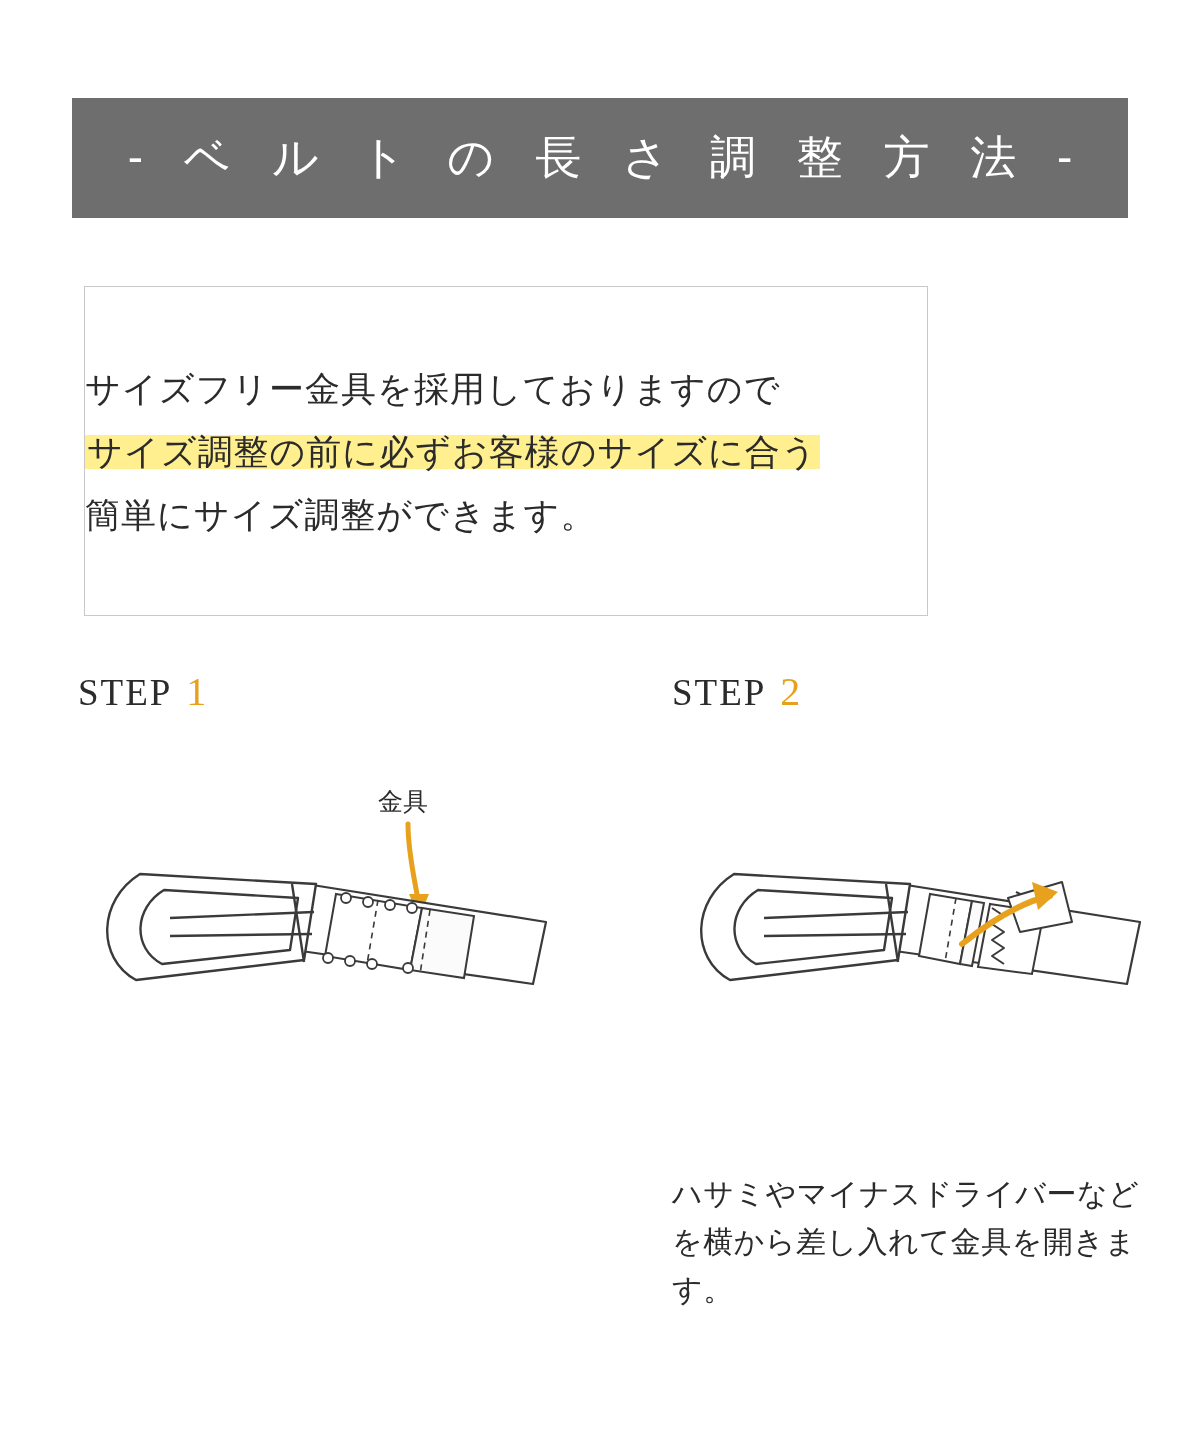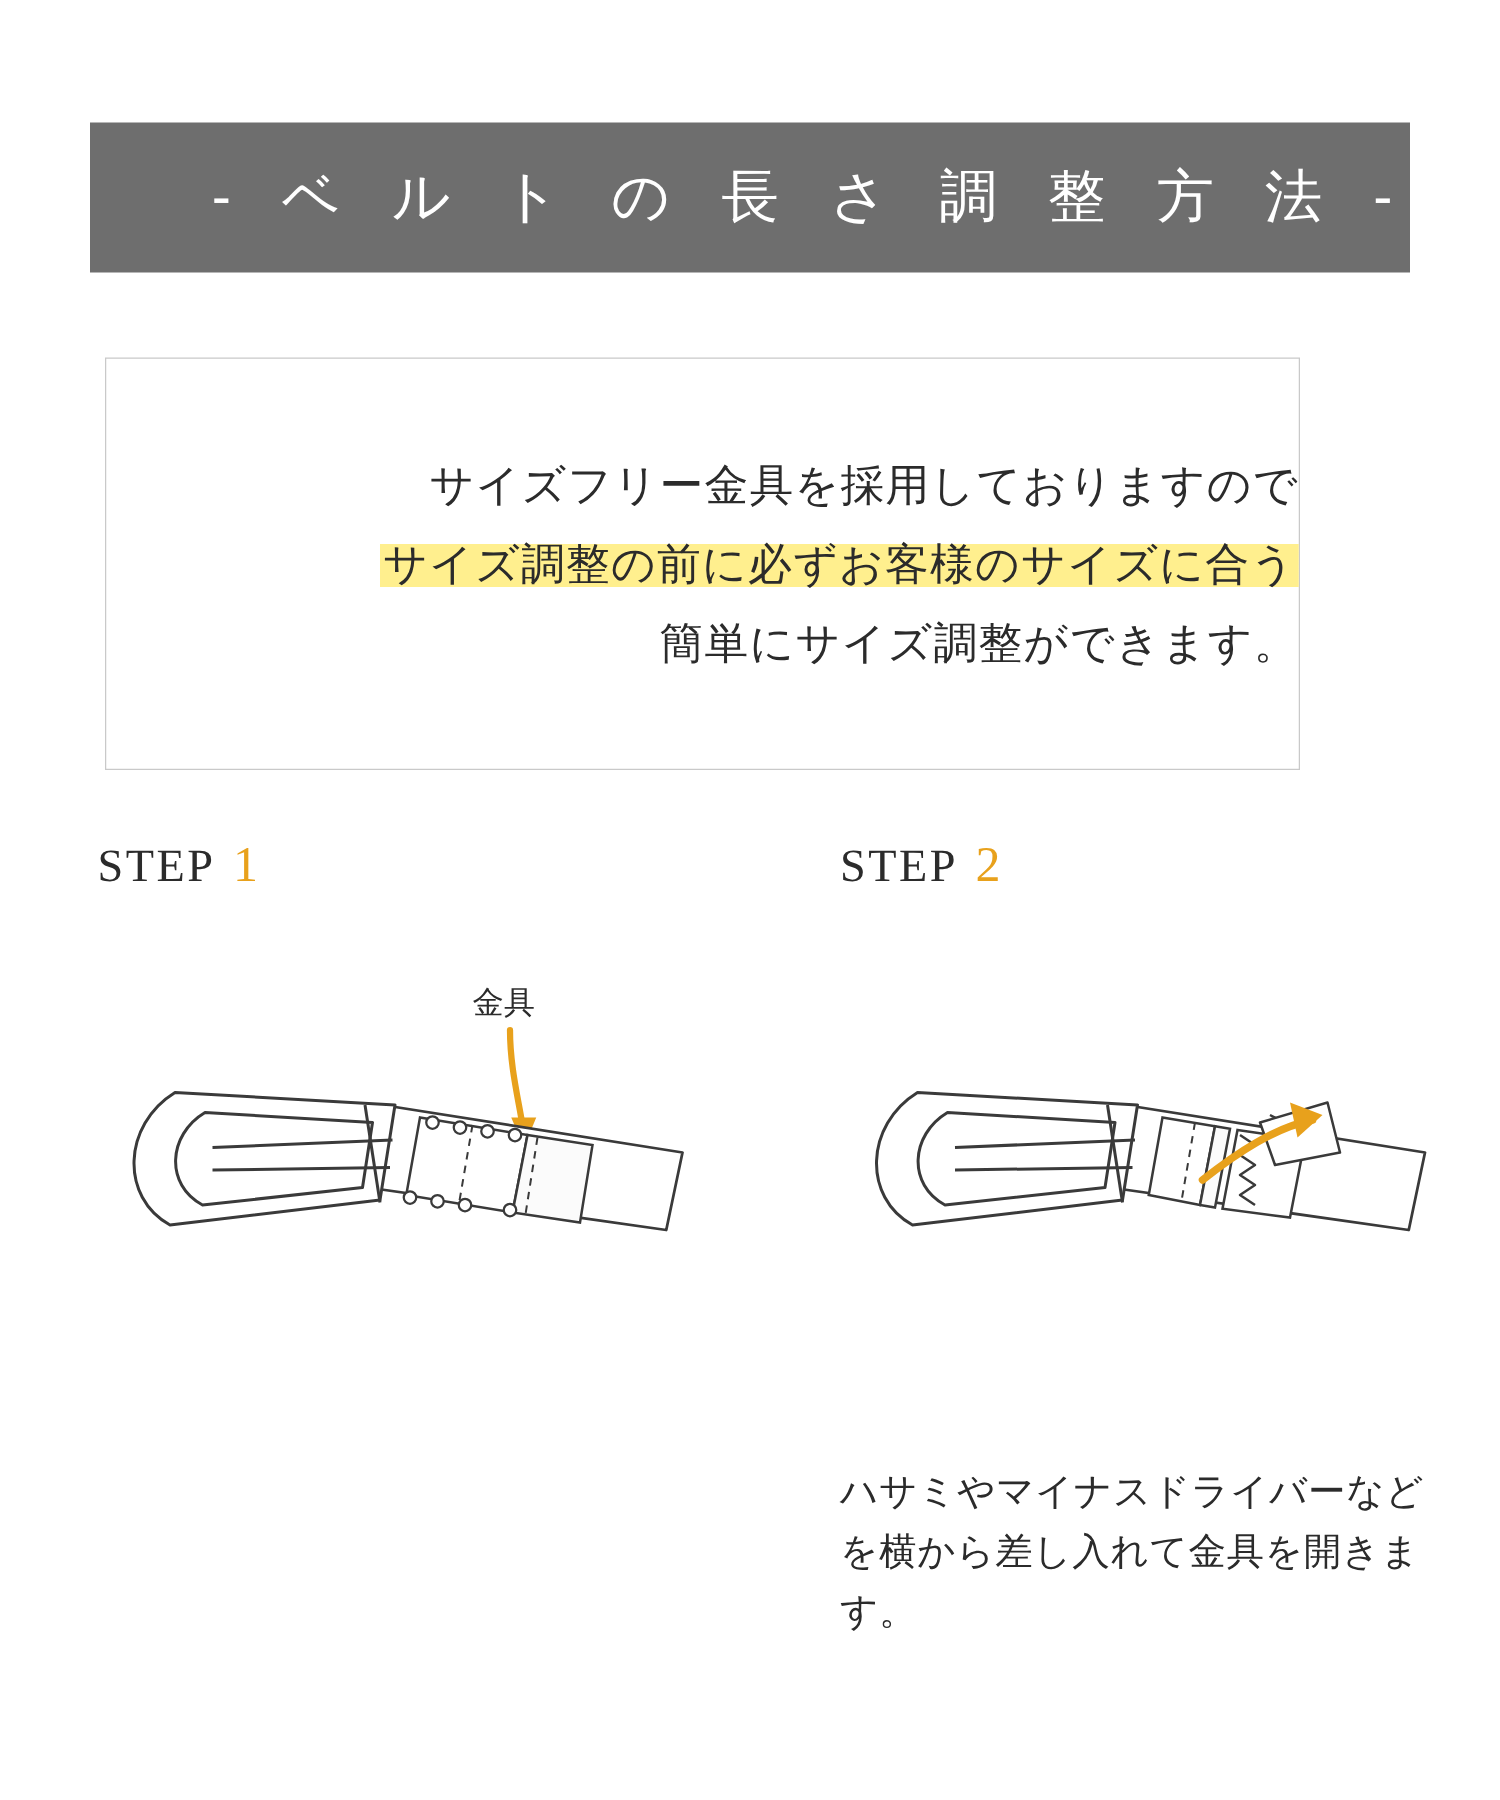--- a/index.html
+++ b/index.html
@@ -20,43 +20,43 @@
   
   .title-banner {
     position: absolute;
     left: 72px;
     top: 98px;
     width: 1056px;
     height: 120px;
     background: #6e6e6e;
     display: flex;
     align-items: center;
-    justify-content: flex-end;
+    justify-content: center;
   }
   .title-banner .title-text {
     color: #ffffff;
     font-size: 46px;
     letter-spacing: 14px;
     font-weight: 400;
     white-space: nowrap;
     text-indent: 14px;
   }
 
   
   .notice-box {
     position: absolute;
     left: 84px;
     top: 286px;
-    width: 956px;
+    width: 844px;
     height: 330px;
     border: 1px solid #c9c9c9;
     background: #ffffff;
     display: flex;
     flex-direction: column;
-    align-items: flex-end;
+    align-items: flex-start;
     justify-content: center;
   }
   .notice-line {
     font-size: 35px;
     line-height: 63px;
     letter-spacing: 1px;
     color: #2b2b2b;
     text-align: center;
     white-space: nowrap;
   }

